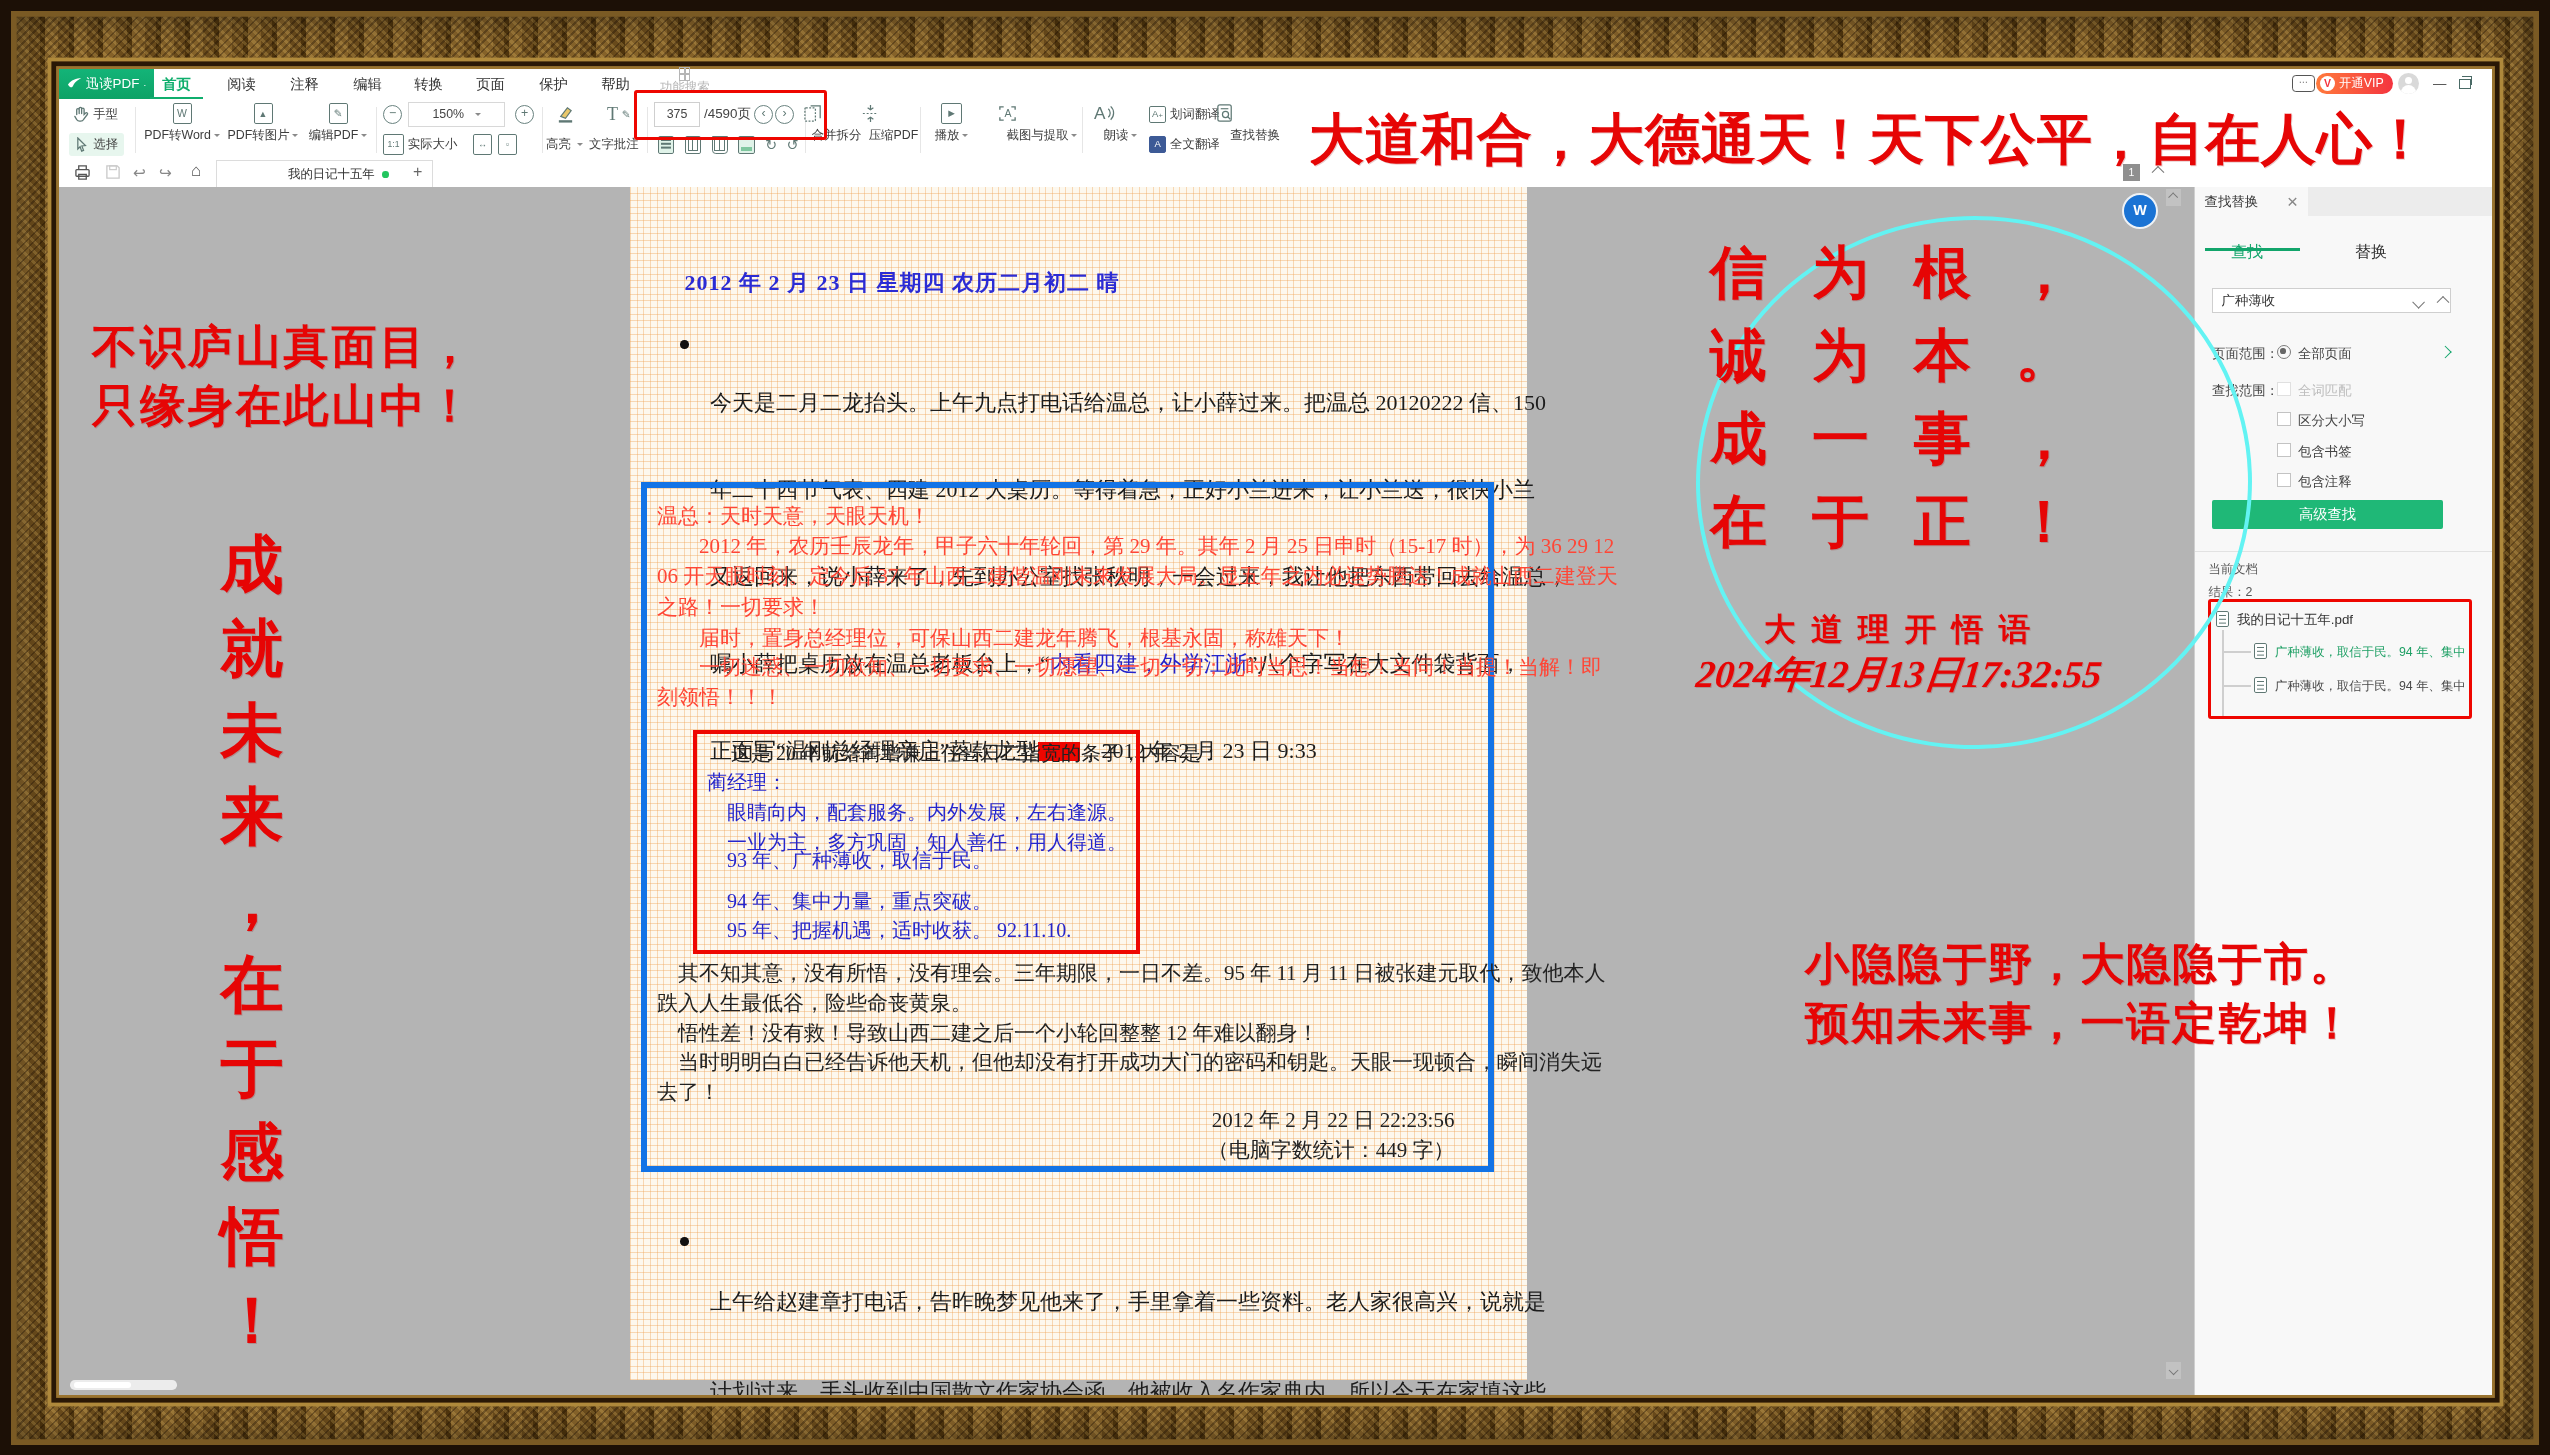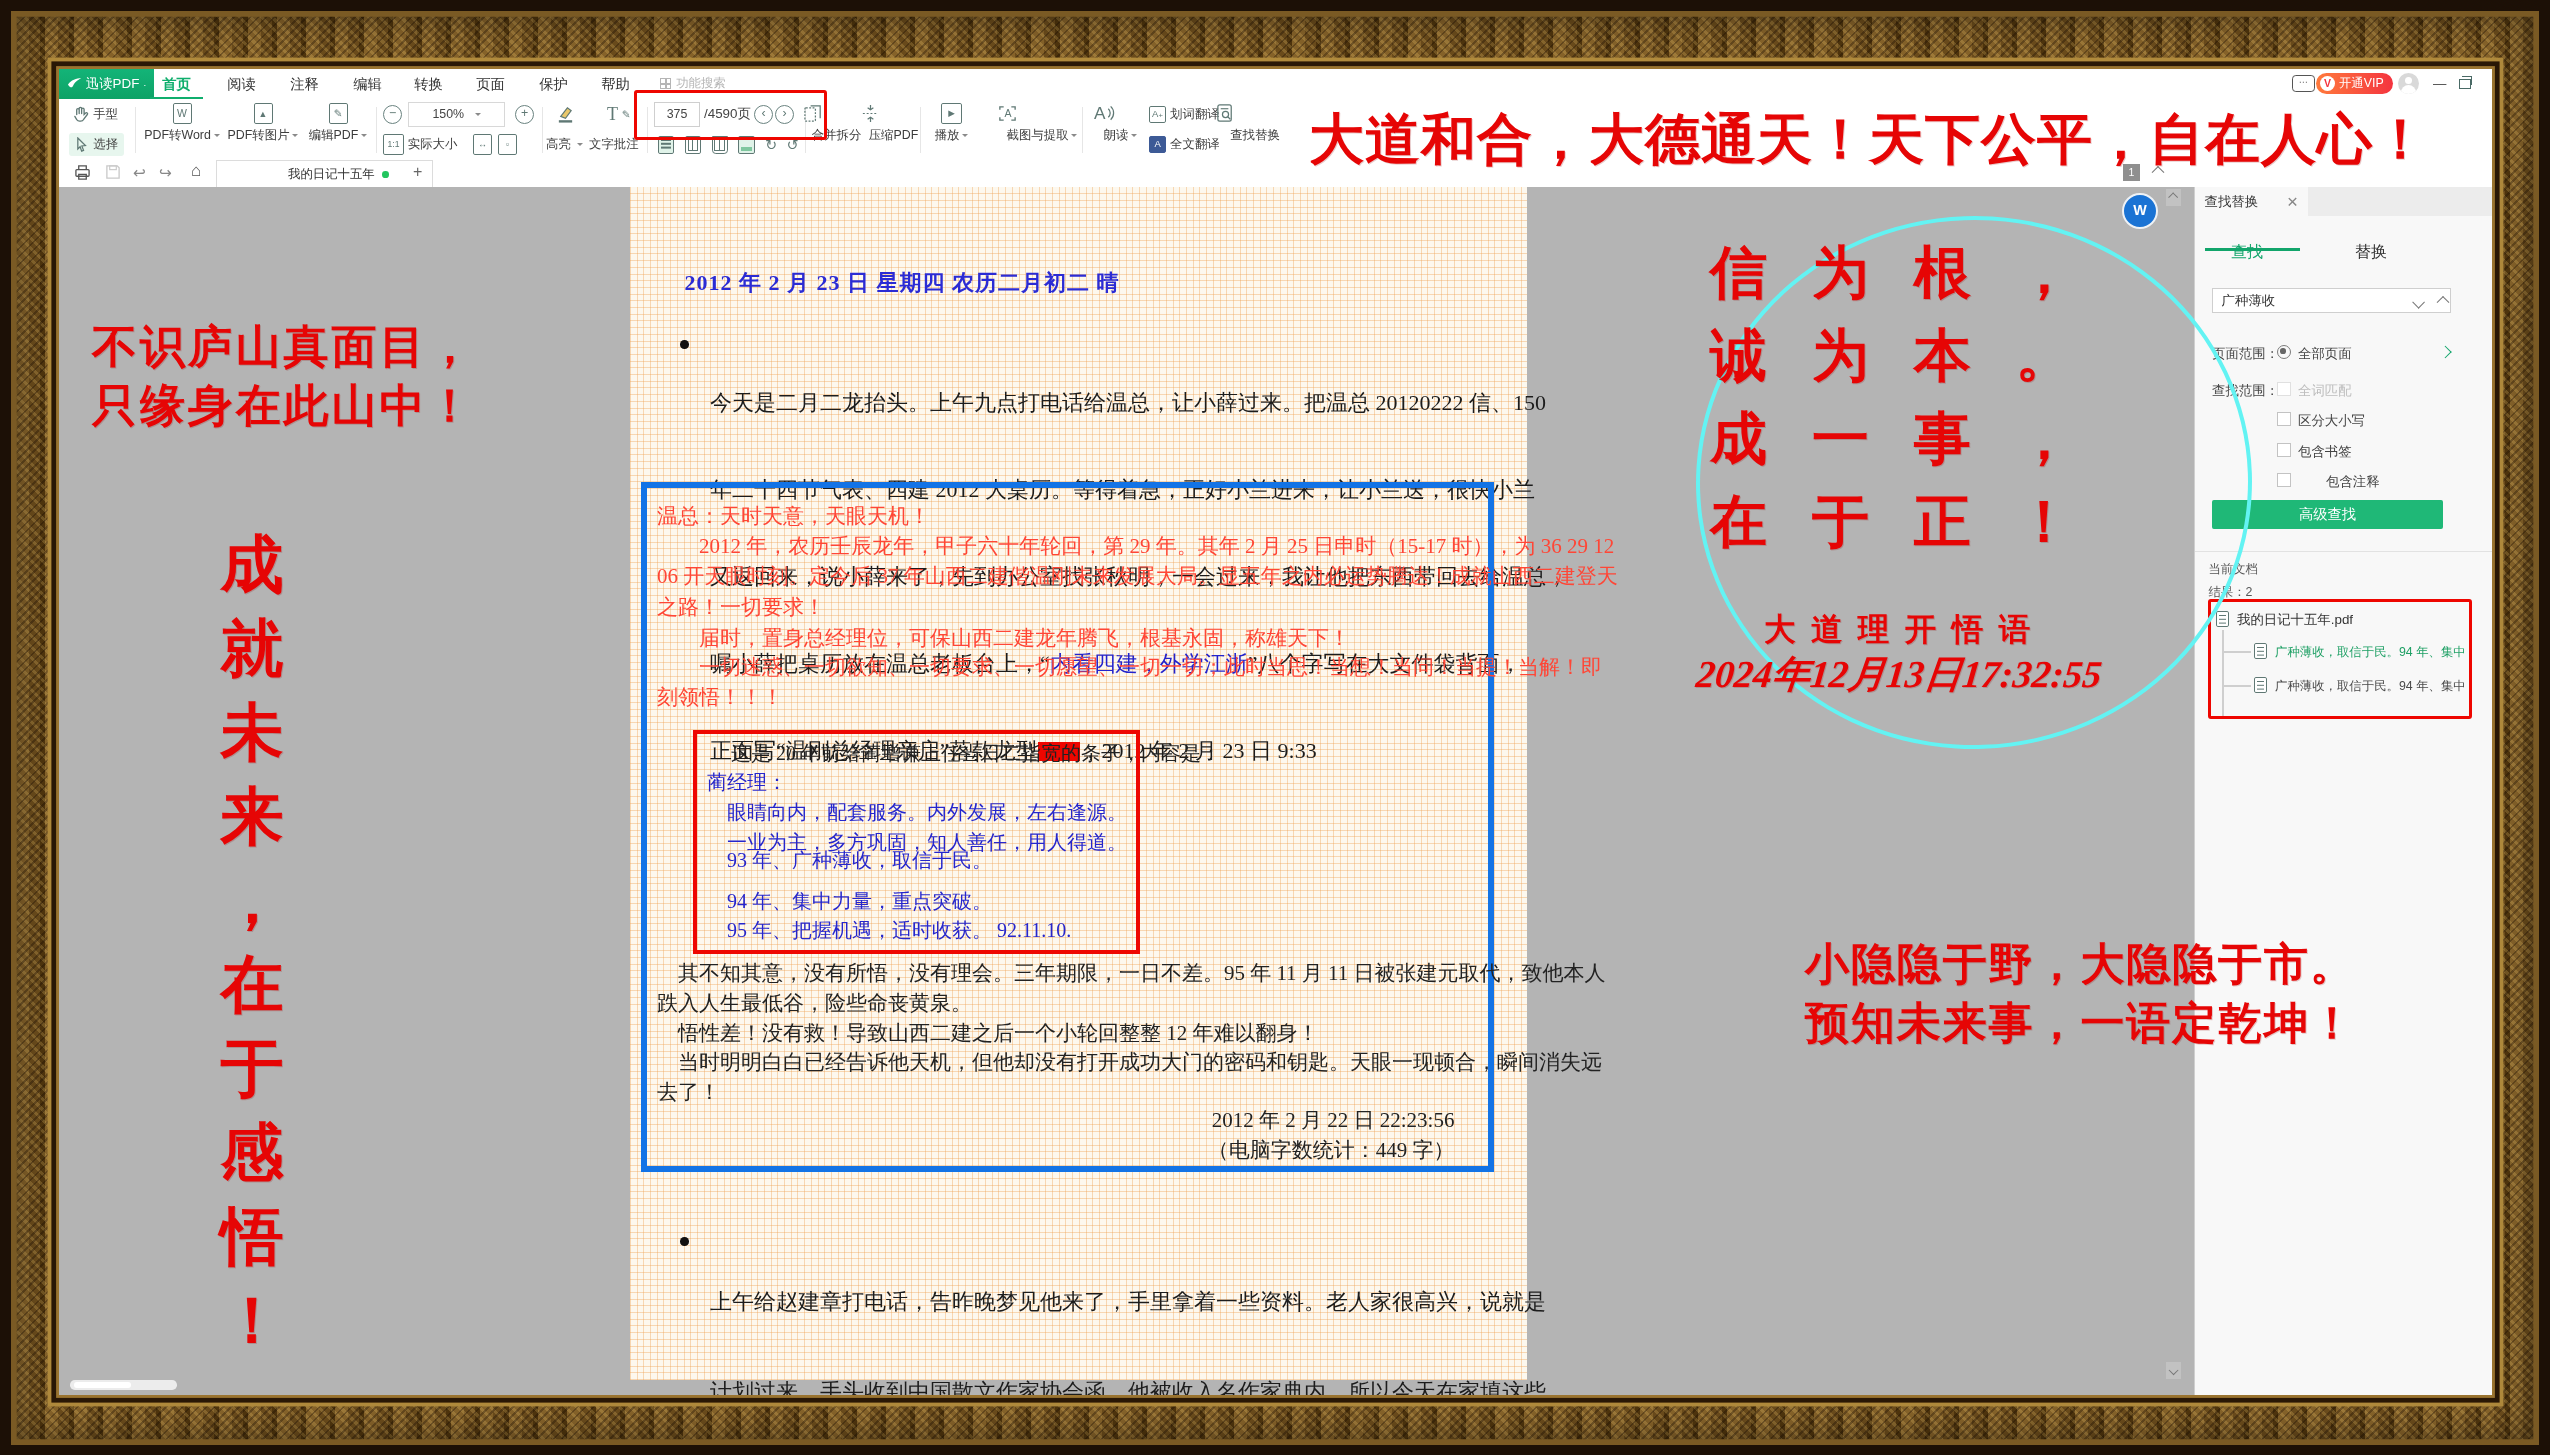--- a/index.html
+++ b/index.html
@@ -11,21 +11,21 @@
       repeating-linear-gradient(90deg, #6b4c1c 0 11.4px, #4f350e 11.4px 16px, #86632a 16px 29px),
       #5a3d12;}
   .frame-edge{position:absolute;inset:0;border:11.4px solid #1c1006;box-shadow:inset 0 0 0 5.7px #7a5a24, inset 0 0 38px rgba(0,0,0,.6);pointer-events:none;}
   .window{position:absolute;left:59px;top:69px;width:2433px;height:1326px;background:#fff;
     box-shadow:0 0 0 2.9px #9a7430, 0 0 0 7.6px #2a1806, 0 0 0 11.4px #b08a3c;}
   
   .menubar{position:absolute;left:0;top:0;width:100%;height:30px;background:#fff;border-bottom:1px solid #ededed;}
   .logo{position:absolute;left:0;top:0;width:95px;height:30px;background:linear-gradient(180deg,#13b478,#0ea266);color:#fff;font-size:13.4px;display:flex;align-items:center;justify-content:center;gap:3.8px;}
   .mtab{position:absolute;top:0;height:30px;line-height:30px;font-size:14.3px;color:#333;text-align:center;width:53px;cursor:default;}
   .mtab.act{color:#0fae6d;font-weight:bold;border-bottom:2.9px solid #0fae6d;box-sizing:border-box;}
-  .msearch{position:absolute;left:601px;top:4.8px;height:20px;display:flex;align-items:center;gap:4.8px;color:#b5b5b5;font-size:12.4px;}
+  .msearch{position:absolute;left:601px;top:4.8px;height:20px;display:flex;align-items:center;gap:4.8px;color:#b5b5b5;font-size:12.4px;flex-direction:column;}
   .sq-ic{width:11.4px;height:11.4px;position:relative;}
   .sq-ic i{position:absolute;width:4.8px;height:4.8px;border:1px solid #b5b5b5;}
   .sq-ic i:nth-child(1){left:0;top:0}.sq-ic i:nth-child(2){right:0;top:0}.sq-ic i:nth-child(3){left:0;bottom:0}.sq-ic i:nth-child(4){right:0;bottom:0}
   .msg-ic{position:absolute;left:2233px;top:5.7px;width:21px;height:15.3px;border:1.4px solid #555;border-radius:3.8px;color:#555;font-size:9.5px;line-height:11.4px;text-align:center;}
   .vip{position:absolute;left:2257px;top:3.8px;height:21px;padding:0 9.5px 0 3.8px;border-radius:11.4px;background:linear-gradient(90deg,#ff7a3c,#f4343f);color:#fff;font-size:12.4px;display:flex;align-items:center;gap:3.8px;}
   .vip .v{width:15.3px;height:15.3px;border-radius:50%;background:#fff;color:#f4343f;font-weight:bold;font-size:10.5px;text-align:center;line-height:15.3px;}
   .avatar{position:absolute;left:2339px;top:3.8px;width:21px;height:21px;border-radius:50%;background:#d9d9d9;overflow:hidden;}
   .avatar::before{content:"";position:absolute;left:6.7px;top:3.8px;width:7.6px;height:7.6px;border-radius:50%;background:#fff;}
   .avatar::after{content:"";position:absolute;left:2.9px;top:12.4px;width:15.3px;height:9.5px;border-radius:7.6px 7.6px 0 0;background:#fff;}
   .winbtn{position:absolute;top:7.6px;color:#444;font-size:13.4px;line-height:13.4px;}
@@ -414,21 +414,21 @@
         <span class="chev rt" style="position:absolute;left:246px;top:161px;border-color:#12a56b;"></span>
 
         <div class="p-lab" style="top:195px;">查找范围：</div>
         <span class="cbx" style="top:195px;border-color:#e0e0e0;"></span>
         <div class="opt dis" style="top:195px;">全词匹配</div>
         <span class="cbx" style="top:225px;"></span>
         <div class="opt" style="top:225px;">区分大小写</div>
         <span class="cbx" style="top:256px;"></span>
         <div class="opt" style="top:256px;">包含书签</div>
         <span class="cbx" style="top:286px;"></span>
-        <div class="opt" style="top:286px;margin-left:28px;">包含注释</div>
+        <div class="opt" style="top:286px;">包含注释</div>
 
         <div class="grn-btn">高级查找</div>
         <div class="p-div"></div>
 
         <div class="p-small" style="top:374px;">当前文档</div>
         <div class="p-small" style="top:397px;">结果：2</div>
 
         <span class="docic" style="left:21px;top:424px;"></span>
         <div class="tree-t" style="left:42px;top:424px;color:#333;width:219px;">我的日记十五年.pdf</div>
         <div class="tline" style="left:27px;top:443px;width:1.9px;height:86px;"></div>

